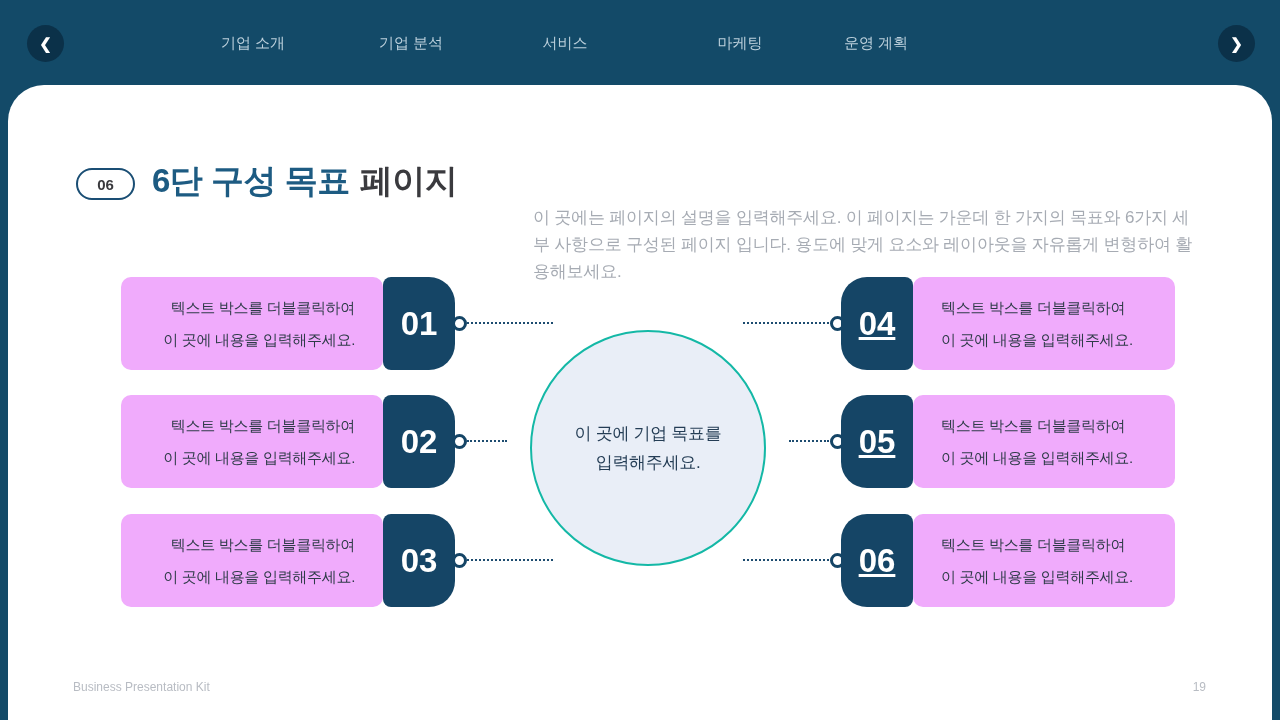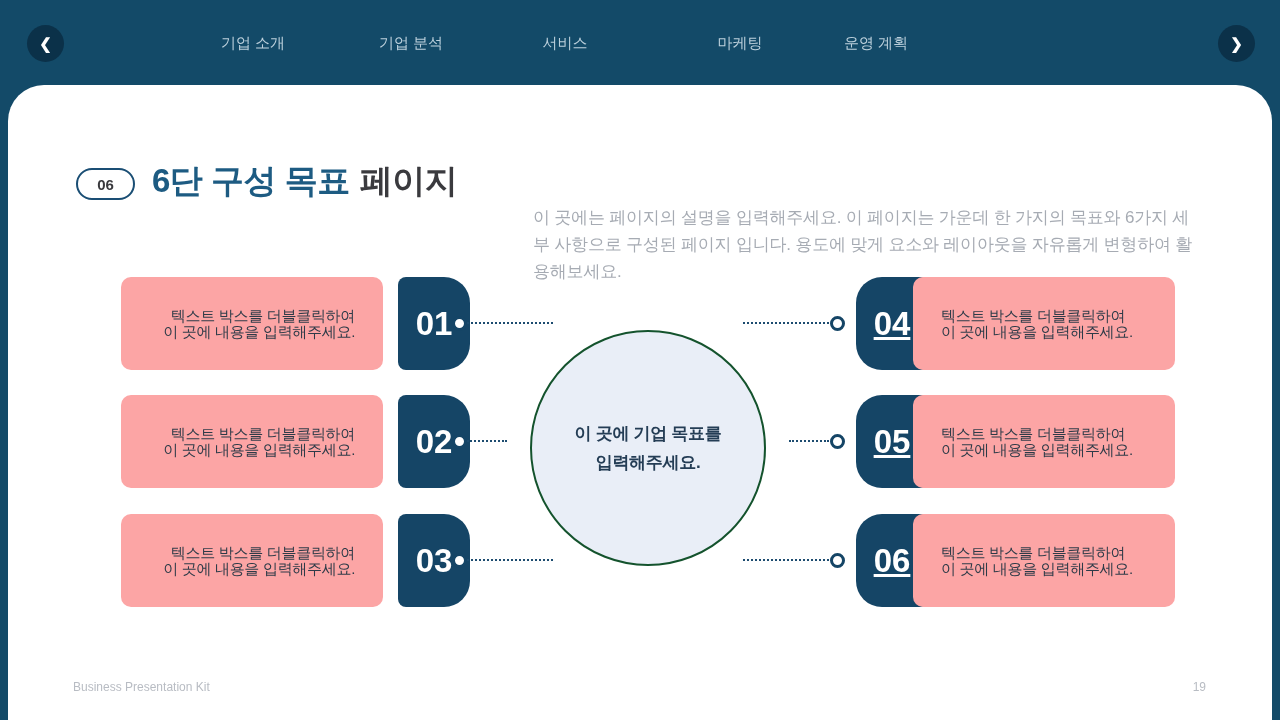--- a/index.html
+++ b/index.html
@@ -29,44 +29,44 @@
            border:2.5px solid #1A4E74; border-radius:17px; color:#3A3A3E;
            font-size:15px; font-weight:bold; display:flex; align-items:center; justify-content:center; }
   .title { position:absolute; left:144px; top:74px; font-size:33px; font-weight:800;
            letter-spacing:-0.5px; white-space:nowrap;text-align:center; }
   .title .accent { color:#1D5B82; }
   .title .rest { color:#3A3A3E; margin-left:10px; }
   .desc { position:absolute; left:525px; top:72px; width:660px; color:#A6ABB3;
           font-size:17px; line-height:27px; letter-spacing:-0.2px;margin-top:47px; }
 
   
-  .textbox { position:absolute; width:262px; height:93px; background:#fca5a5; border-radius:10px;
-             display:flex; align-items:center; color:#2E3B48; font-size:15px; line-height:16px;
+  .textbox { position:absolute; width:262px; height:93px; background:#f0abfc; border-radius:10px;
+             display:flex; align-items:center; color:#2E3B48; font-size:15px; line-height:32px;
              white-space:pre-line; letter-spacing:-0.3px; }
   .textbox.left  { left:113px; justify-content:flex-end; text-align:right; padding-right:28px; }
   .textbox.right { left:905px; justify-content:flex-start; text-align:left; padding-left:28px; }
   .numblock { position:absolute; width:72px; height:93px; background:#154566; color:#FFFFFF;
-              font-size:33px; font-weight:bold; display:flex; align-items:center; justify-content:center;margin-left:15px; }
+              font-size:33px; font-weight:bold; display:flex; align-items:center; justify-content:center; }
   .numblock.left  { left:375px; border-radius:8px 26px 26px 8px; }
   .numblock.right { left:833px; border-radius:26px 8px 8px 26px;text-decoration:underline; }
   .r1 { top:192px; } .r2 { top:310px; } .r3 { top:429px; }
   .dot { position:absolute; width:15px; height:15px; border-radius:50%;
          background:#FFFFFF; border:3px solid #154566; }
   .dot.dl { left:444px; } .dot.dr { left:822px; }
   .dot.r1 { top:231px; } .dot.r2 { top:349px; } .dot.r3 { top:468px; }
   .seg { position:absolute; border-top:2px dotted #1D4C70; height:0; }
   .seg.r1 { top:237px; } .seg.r2 { top:355px; } .seg.r3 { top:474px; }
   .seg.sl-long  { left:459px; width:86px; }
   .seg.sr-long  { left:735px; width:86px; }
   .seg.sl-short { left:459px; width:40px; }
   .seg.sr-short { left:781px; width:40px; }
   .goal-circle { position:absolute; left:522px; top:245px; width:236px; height:236px;
-                 border-radius:50%; background:#E9EEF7; border:2px solid #14532d;
+                 border-radius:50%; background:#E9EEF7; border:2px solid #14b8a6;
                  display:flex; align-items:center; justify-content:center; text-align:center;
-                 color:#243D55; font-size:17px; font-weight:700; line-height:29px;
+                 color:#243D55; font-size:17px; font-weight:400; line-height:29px;
                  white-space:pre-line; letter-spacing:-0.3px; }
 
   
   .footer-brand { position:absolute; left:65px; top:595px; color:#B8BCC3; font-size:12px;text-align:right; }
   .footer-page  { position:absolute; right:66px; top:595px; color:#B8BCC3; font-size:12px; }
 </style>
 </head>
 <body>
 
 <header class="topbar">

